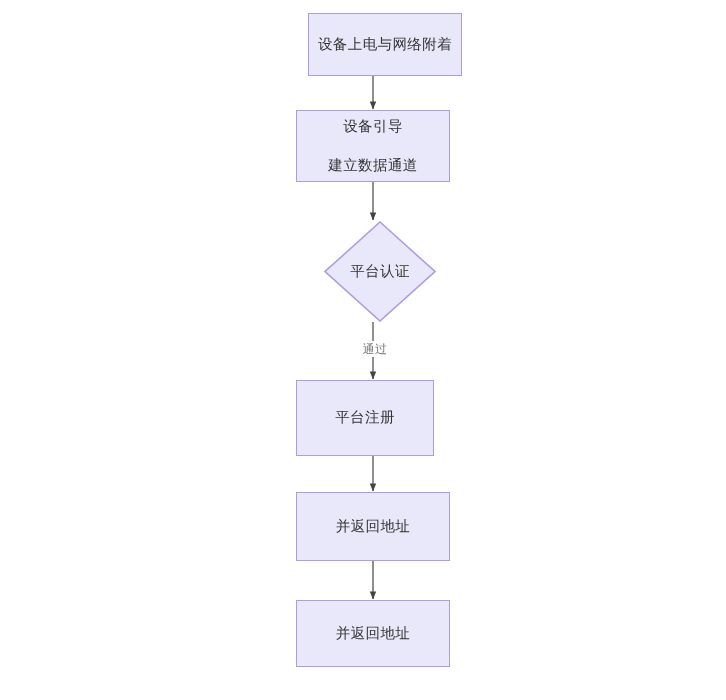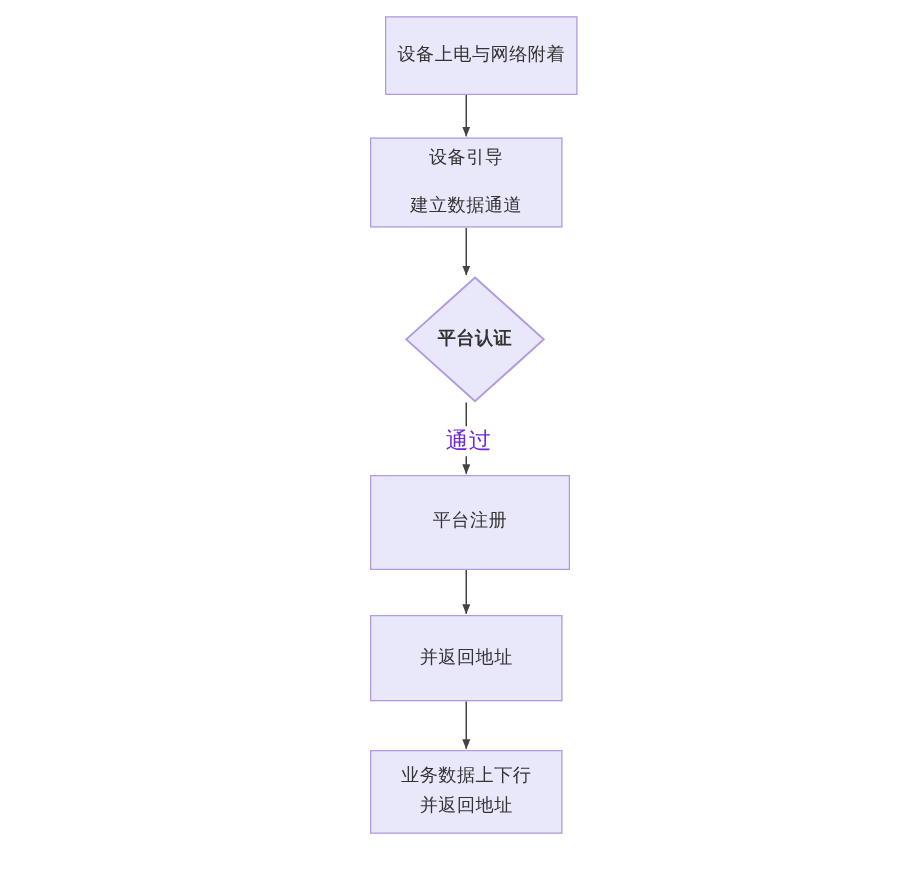--- a/index.html
+++ b/index.html
@@ -43,38 +43,37 @@
     border: 1.4px solid #b09ae0;
   }
   .node .line {
     display: block;
     white-space: nowrap;
   }
   .node-process { }
   .node-decision {
     border: none;
     background: transparent;
-    font-weight: bold;
   }
   .diamond-shape {
     position: absolute;
     left: 0;
     top: 0;
     width: 100%;
     height: 100%;
   }
   .node-decision .label-wrap {
     position: relative;
     z-index: 2;
   }
   .edge-label {
     position: absolute;
     background: #ffffff;
-    color: #6d28d9;
-    font-size: 18px;
+    color: #737373;
+    font-size: 12px;
     line-height: 1.2;
     letter-spacing: 0.4px;
     padding: 1px 2px;
     white-space: nowrap;
     text-align: center;
   }
 </style>
 </head>
 <body>
 
@@ -109,26 +108,25 @@
 
   <div class="node node-decision" style="left:324px; top:221px; width:112px; height:101px;">
     <svg class="diamond-shape" viewBox="0 0 112 101" preserveAspectRatio="none">
       <polygon points="56,1 111,50.5 56,100 1,50.5" fill="#e9e7fa" stroke="#b09ae0" stroke-width="1.6"></polygon>
     </svg>
     <span class="label-wrap line">平台认证</span>
   </div>
 
   <div class="edge-label" style="left:350px; top:341px; width:46px;">通过</div>
 
-  <div class="node node-process" style="left:296px; top:380px; width:160px; height:76px;">
+  <div class="node node-process" style="left:296px; top:380px; width:138px; height:76px;">
     <span class="line">平台注册</span>
   </div>
 
   <div class="node node-process" style="left:296px; top:492px; width:154px; height:69px;">
     <span class="line">并返回地址</span>
   </div>
 
   <div class="node node-process" style="left:296px; top:600px; width:154px; height:67px;">
-    <span class="line">业务数据上下行</span>
     <span class="line">并返回地址</span>
   </div>
 
 </div>
 
 </body></html>

